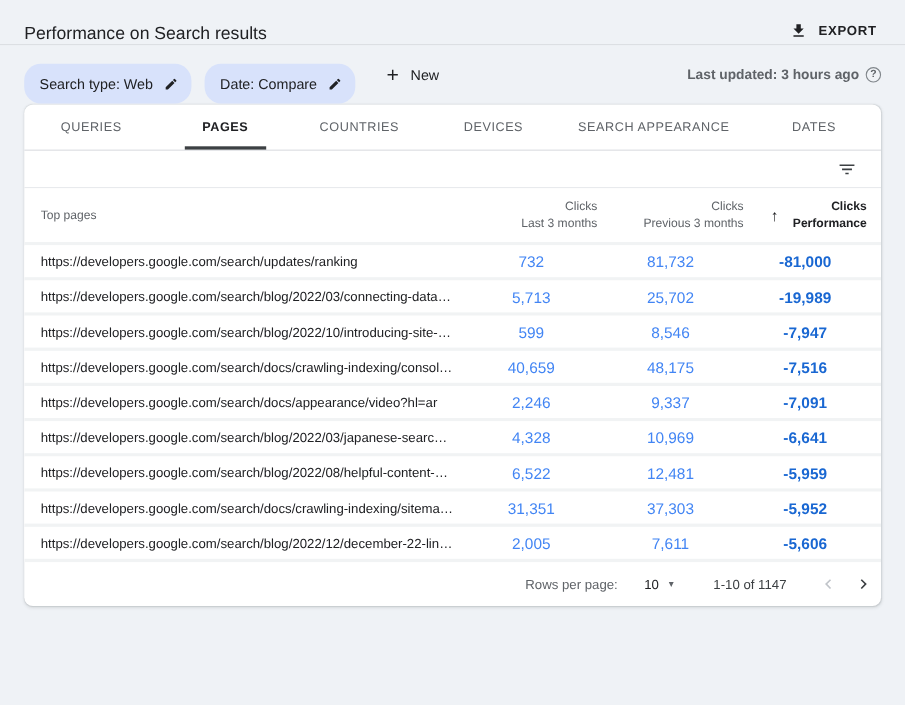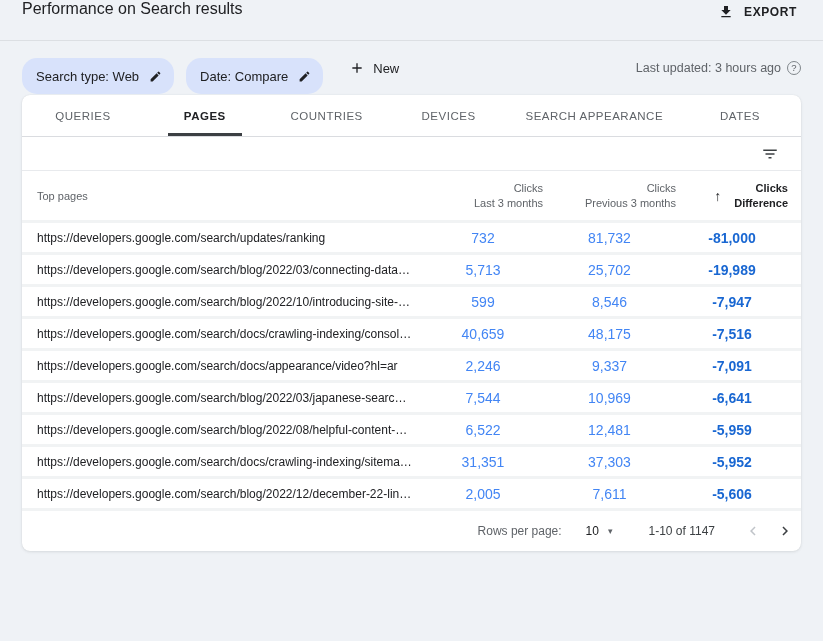--- a/index.html
+++ b/index.html
@@ -15,32 +15,32 @@
   }
   *{box-sizing:border-box;}
   html,body{margin:0;padding:0;overflow:hidden;}
   body{
     width:823px;height:641px;
     background:var(--page-bg);
     font-family:"Liberation Sans", sans-serif;
     color:var(--text-primary);
   }
   
-  .topbar{height:40px;display:flex;align-items:flex-start;justify-content:space-between;padding:0 24px 0 22px;}
+  .topbar{height:40px;display:flex;align-items:flex-end;justify-content:space-between;padding:0 24px 0 22px;}
   .page-title{font-size:16px;color:var(--text-primary);}
   .export-btn{display:flex;align-items:center;gap:10px;background:none;border:none;cursor:pointer;
     font-family:inherit;font-size:12px;font-weight:700;letter-spacing:.6px;color:var(--text-primary);padding:4px 2px;}
   .top-divider{height:1px;background:#dcdfe3;}
   
   .filterbar{height:54px;display:flex;align-items:center;padding:0 22px;gap:12px;}
   .chip{display:inline-flex;align-items:center;gap:10px;height:36px;padding:0 12px 0 14px;border-radius:15px;
     background:var(--chip-bg);font-size:13px;font-weight:500;color:var(--text-primary);cursor:pointer;white-space:nowrap;margin-top:16px;}
   .new-btn{display:flex;align-items:center;gap:8px;font-size:13px;font-weight:500;color:var(--text-primary);
     background:none;border:none;cursor:pointer;font-family:inherit;margin-left:8px;}
-  .last-updated{margin-left:auto;display:flex;align-items:center;gap:6px;font-size:12.5px;color:var(--text-secondary);}
+  .last-updated{margin-left:auto;display:flex;align-items:center;gap:6px;font-size:12.5px;color:var(--text-secondary);font-weight:bold;}
   .help-icon{width:14px;height:14px;border-radius:50%;border:1.2px solid #80868b;display:inline-flex;
     align-items:center;justify-content:center;font-size:9.5px;line-height:1;color:var(--text-secondary);cursor:pointer;}
   
   .card{margin:0 22px;background:#fff;border-radius:8px;overflow:hidden;
     box-shadow:0 1px 3px rgba(60,64,67,.12), 0 0 1px rgba(60,64,67,.12);}
   
   .tabs{display:flex;height:42px;border-bottom:1px solid var(--divider);}
   .tab{flex:1;display:flex;align-items:flex-end;justify-content:center;cursor:pointer;}
   .tab-label{height:100%;display:flex;align-items:center;padding:3px 16px 0 16px;border-bottom:3px solid transparent;
     font-size:11.5px;letter-spacing:.5px;color:var(--text-secondary);white-space:nowrap;}
@@ -158,21 +158,21 @@
       <div>Last 3 months</div>
     </div>
     <div class="th-num c2">
       <div>Clicks</div>
       <div>Previous 3 months</div>
     </div>
     <div class="th-diff">
       <span class="sort-arrow">↑</span>
       <div class="lines">
         <div>Clicks</div>
-        <div>Difference</div>
+        <div>Performance</div>
       </div>
     </div>
   </div>
 
   <div>
     <div class="trow">
       <div class="cell url">https://developers.google.com/search/updates/ranking</div>
       <div class="cell num c1">732</div>
       <div class="cell num c2">81,732</div>
       <div class="cell num diff">-81,000</div>
@@ -202,21 +202,21 @@
 
     <div class="trow">
       <div class="cell url">https://developers.google.com/search/docs/appearance/video?hl=ar</div>
       <div class="cell num c1">2,246</div>
       <div class="cell num c2">9,337</div>
       <div class="cell num diff">-7,091</div>
     </div>
 
     <div class="trow">
       <div class="cell url">https://developers.google.com/search/blog/2022/03/japanese-search-for-beginner</div>
-      <div class="cell num c1">7,544</div>
+      <div class="cell num c1">4,328</div>
       <div class="cell num c2">10,969</div>
       <div class="cell num diff">-6,641</div>
     </div>
 
     <div class="trow">
       <div class="cell url">https://developers.google.com/search/blog/2022/08/helpful-content-update</div>
       <div class="cell num c1">6,522</div>
       <div class="cell num c2">12,481</div>
       <div class="cell num diff">-5,959</div>
     </div>

